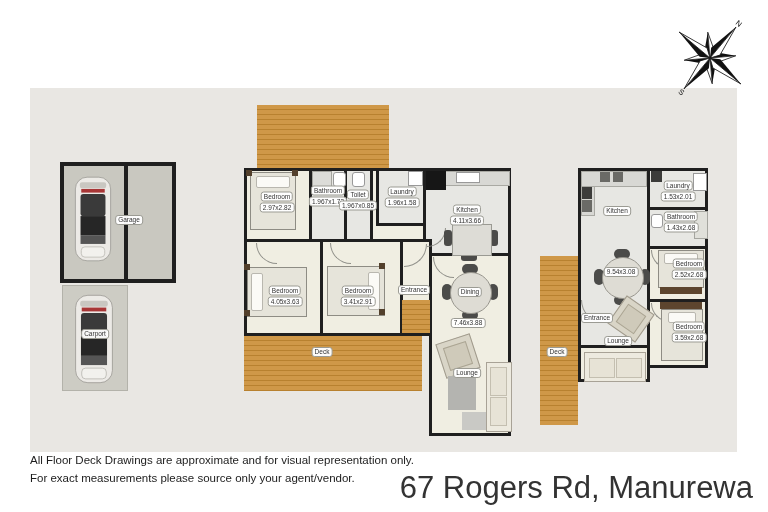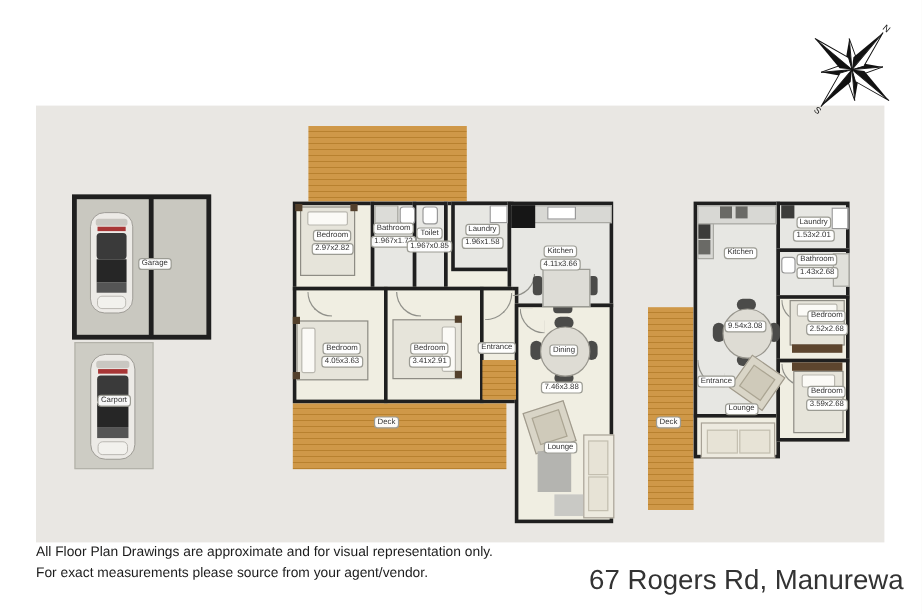--- a/index.html
+++ b/index.html
@@ -33,21 +33,21 @@
   .cushion { position:absolute; border:1px solid #c4bfb0; background:#e7e3d6; }
   .armchair { background:#d9d5c7; border:1px solid #a09a8c; }
   .armin { position:absolute; left:5px; top:5px; right:5px; bottom:5px; background:#cfcaba; border:1px solid #aba593; }
   .rug { background:#b4b4b0; }
   .mat { background:#c9c9c5; }
   .arc { position:absolute; z-index:5; }
   .arc-bl { border-left:1px solid #90908a; border-bottom:1px solid #90908a; border-bottom-left-radius:100%; }
   .arc-br { border-right:1px solid #90908a; border-bottom:1px solid #90908a; border-bottom-right-radius:100%; }
   .wall { position:absolute; background:#1f1f1f; z-index:4; }
   #disclaimer { position:absolute; left:30px; top:452px; color:#1c1c1c; font-size:11.5px; line-height:17.5px; }
-  #address { position:absolute; right:15px; top:470px; color:#333; font-size:23px; }
+  #address { position:absolute; right:15px; top:470px; color:#333; font-size:31px; }
   .car { position:absolute; z-index:8; }
 </style>
 </head>
 <body>
 
 <div id="canvas">
 
   <div class="panel"></div>
 
   <svg width="96" height="96" viewBox="-50 -50 100 100" style="position:absolute;left:662px;top:10px;z-index:40;">
@@ -300,18 +300,18 @@
     <span class="pill">3.59x2.68</span>
   </div>
   <div class="lbl" style="left:597px;top:318px;">
     <span class="pill">Entrance</span>
   </div>
   <div class="lbl" style="left:618px;top:341px;">
     <span class="pill">Lounge</span>
   </div>
 
   <div id="disclaimer">
-    <div>All Floor Plan Drawings are approximate and for visual representation only.</div>
-    <div>For exact measurements please source from your agent/vendor.</div>
+    <div>All Floor Deck Drawings are approximate and for visual representation only.</div>
+    <div>For exact measurements please source only your agent/vendor.</div>
   </div>
   <div id="address">67 Rogers Rd, Manurewa</div>
 
 </div>
 
 </body></html>

